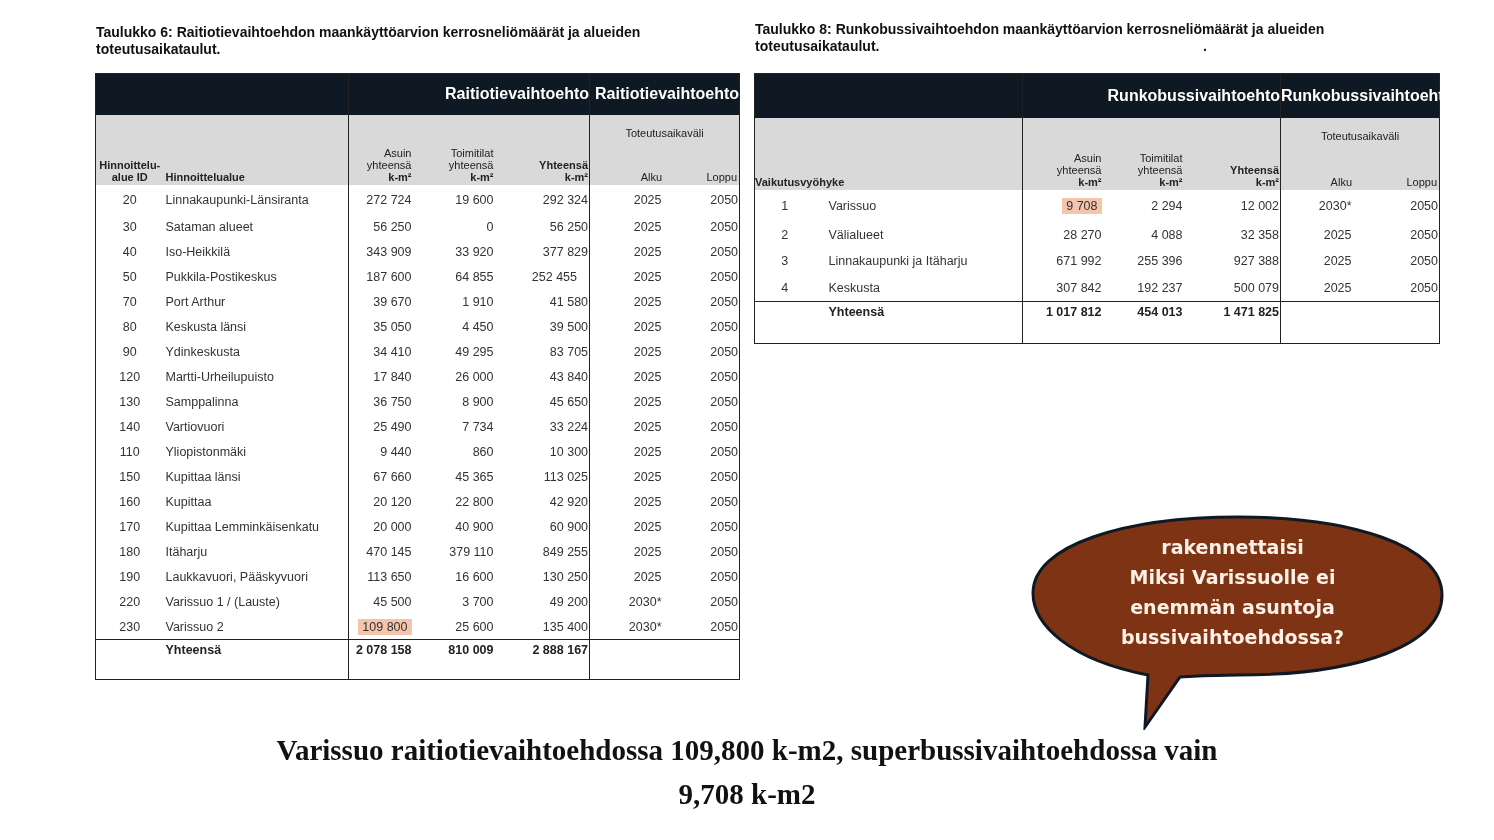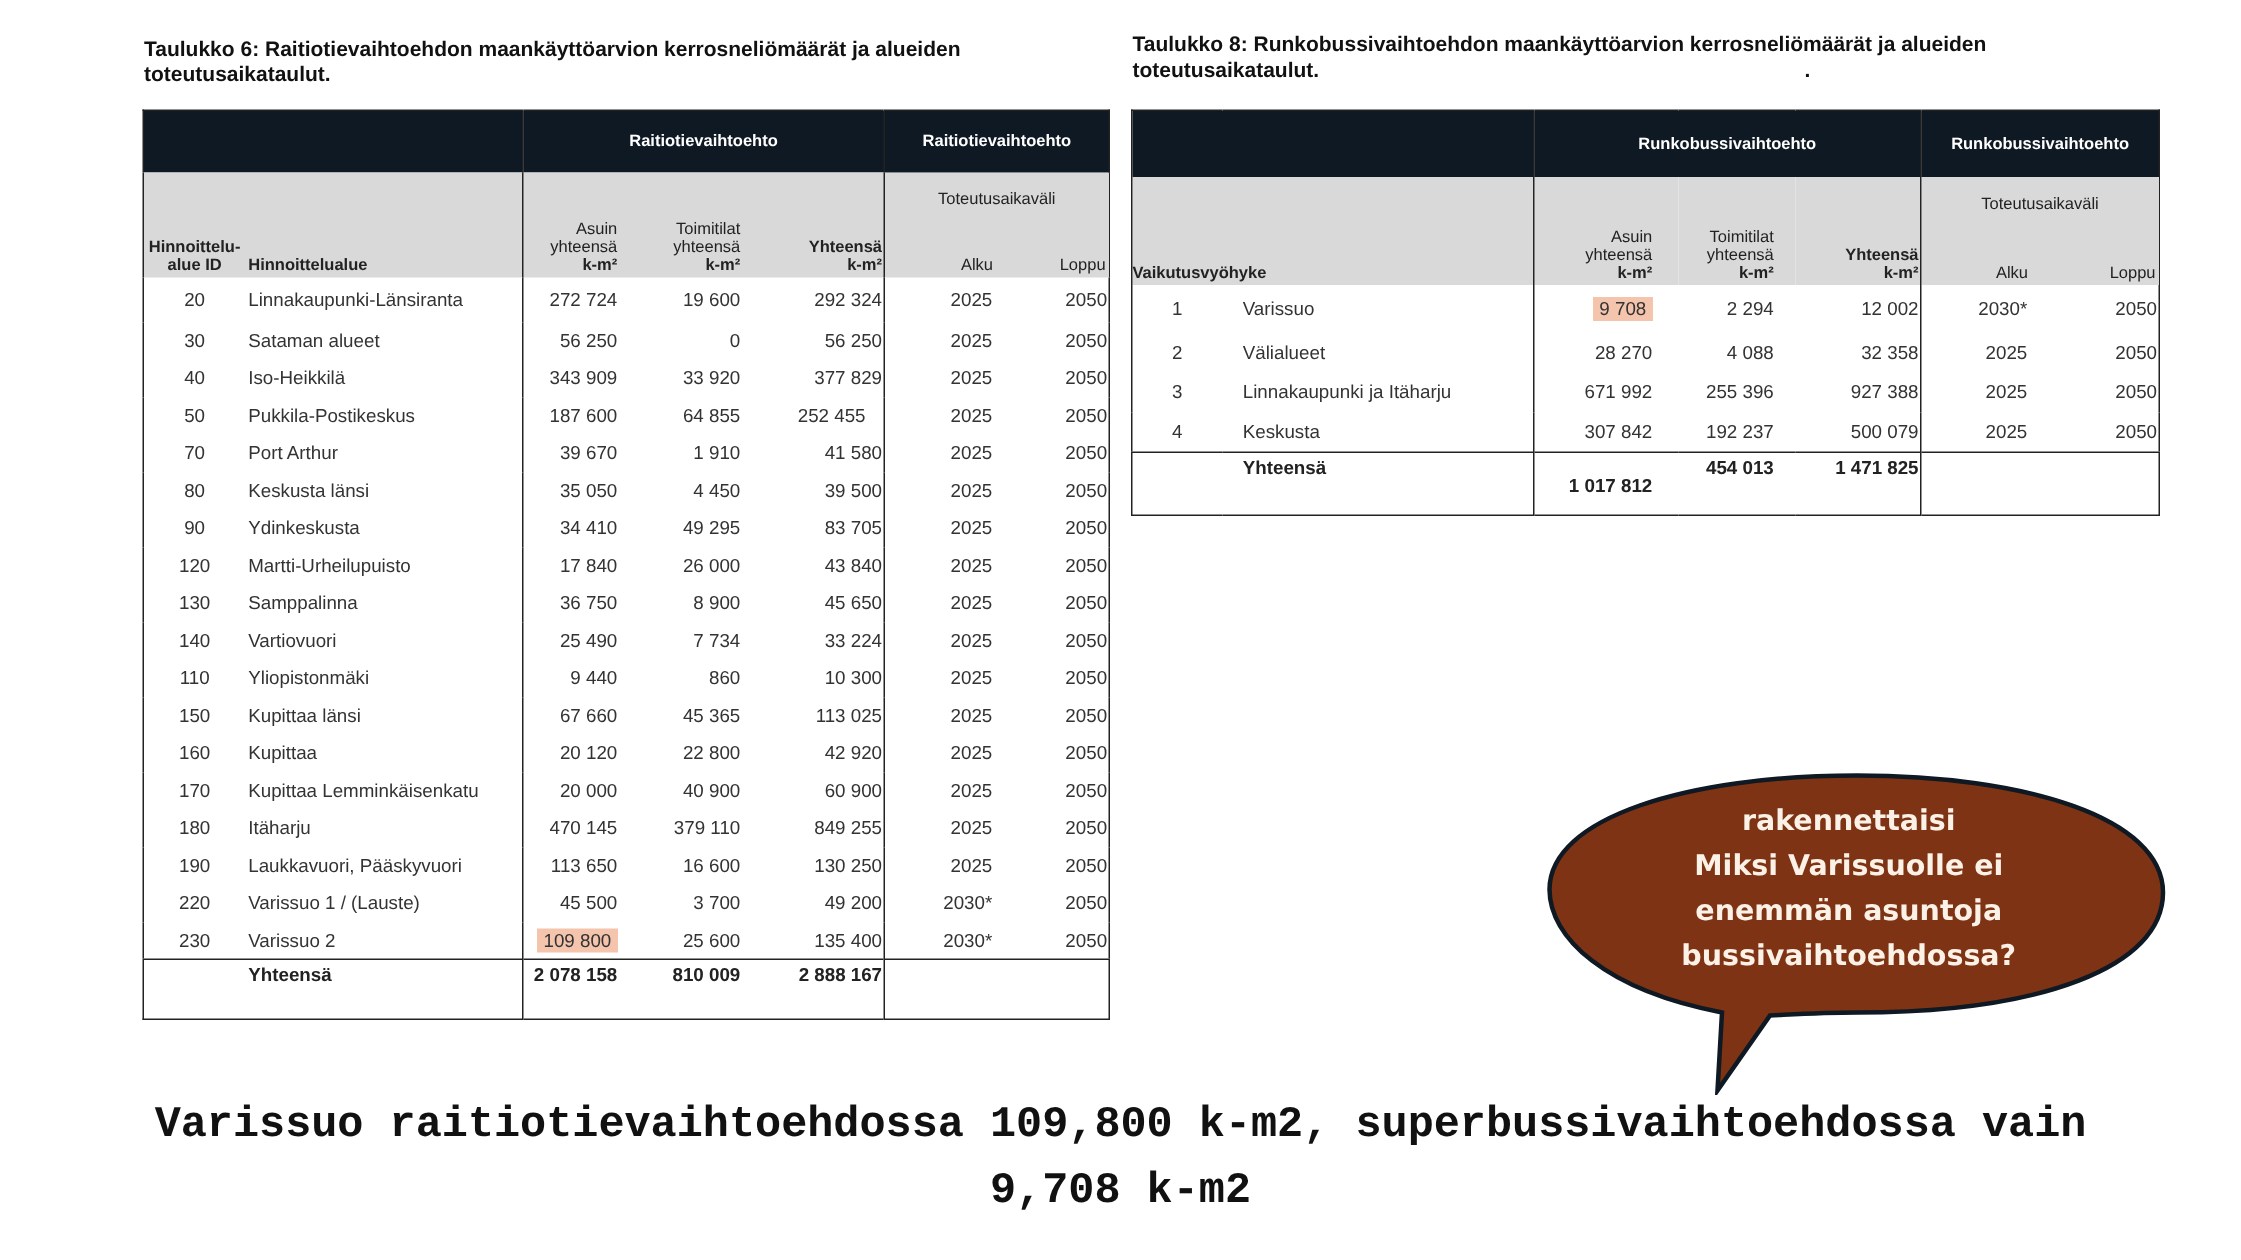--- a/index.html
+++ b/index.html
@@ -2,34 +2,34 @@
 <html><head>
 <meta charset="utf-8">
 <style>
   html,body{margin:0;padding:0;background:#ffffff;}
   body{width:1494px;height:840px;position:relative;overflow:hidden;font-family:"Liberation Sans",sans-serif;color:#1a1a1a;}
   .caption{position:absolute;font-weight:bold;font-size:14px;line-height:17px;color:#111;}
   #cap6{left:96px;top:24px;width:620px;}
   #cap8{left:755px;top:21px;width:660px;}
   .tbl{position:absolute;border:1px solid #222;border-collapse:collapse;table-layout:fixed;font-size:12.5px;}
   .tbl td,.tbl th{padding:0;border:none;white-space:nowrap;}
-  .tbl .hdr-dark th{background:#0f1923;color:#fff;font-weight:bold;font-size:11px;text-align:center;}
+  .tbl .hdr-dark th{background:#0f1923;color:#fff;font-weight:bold;font-size:16px;text-align:right;}
   .tbl .hdr-light td{background:#d9d9d9;font-size:11px;line-height:12px;vertical-align:bottom;color:#222;}
   .tbl .vl{border-left:1px solid #222;}
   .num{text-align:right;}
   .ctr{text-align:center;}
   .tbl tbody tr.data td{color:#333;}
   .tbl tr.total td{font-weight:bold;border-top:1.5px solid #222;vertical-align:top;color:#222;}
   .hl{background:#f4c4ad;padding:1px 4px;}
   .b{font-weight:bold;}
   #t6{left:95px;top:73px;width:644px;}
   #t8{left:754px;top:73px;width:685px;}
   .bubble{position:absolute;left:1030px;top:515px;width:415px;height:215px;}
   .bubble-text{position:absolute;left:1060px;top:532px;width:345px;text-align:center;color:#fbf1e6;font-family:"DejaVu Sans",sans-serif;font-weight:bold;font-size:19px;line-height:30px;}
-  .bottom{position:absolute;left:0;top:728px;width:1494px;text-align:center;font-family:Liberation Mono, monospace;font-weight:bold;font-size:29px;line-height:44px;color:#111;}
+  .bottom{position:absolute;left:0;top:728px;width:1494px;text-align:center;font-family:Liberation Serif, serif;font-weight:bold;font-size:29px;line-height:44px;color:#111;}
 </style>
 </head>
 <body>
 
 <div class="caption" id="cap6">Taulukko 6: Raitiotievaihtoehdon maankäyttöarvion kerrosneliömäärät ja alueiden toteutusaikataulut.</div>
 
 <table class="tbl" id="t6">
   <colgroup>
     <col style="width:68px">
       <col style="width:185px">
@@ -306,21 +306,21 @@
         <td class="num" style="padding-right:14px"><span>192 237</span></td>
         <td class="num" style="padding-right:1px"><span>500 079</span></td>
         <td class="num vl" style="padding-right:20px"><span>2025</span></td>
         <td class="num" style="padding-right:1px"><span>2050</span></td>
       </tr>
     </tbody>
   <tbody>
       <tr class="total" style="height:42px">
     <td></td>
     <td style="padding-left:14px;padding-top:3px">Yhteensä</td>
-    <td class="num vl" style="padding-right:17px;padding-top:15px">1 017 812</td>
+    <td class="num vl" style="padding-right:17px;padding-top:3px">1 017 812</td>
     <td class="num" style="padding-right:14px;padding-top:3px">454 013</td>
     <td class="num" style="padding-right:1px;padding-top:3px">1 471 825</td>
     <td colspan="2" class="vl"></td>
   </tr>
 </tbody>
   </table>
 
 <svg class="bubble" viewBox="0 0 415 215">
   <path d="M118 160 C 40 145, 3 110, 3 78 C 3 30, 95 2, 208 2 C 320 2, 412 30, 412 80 C 412 130, 330 160, 208 160 C 185 160, 170 161, 150 162 L 115 212 Z" fill="#7e3414" stroke="#0f1923" stroke-width="3"></path>
 </svg>

